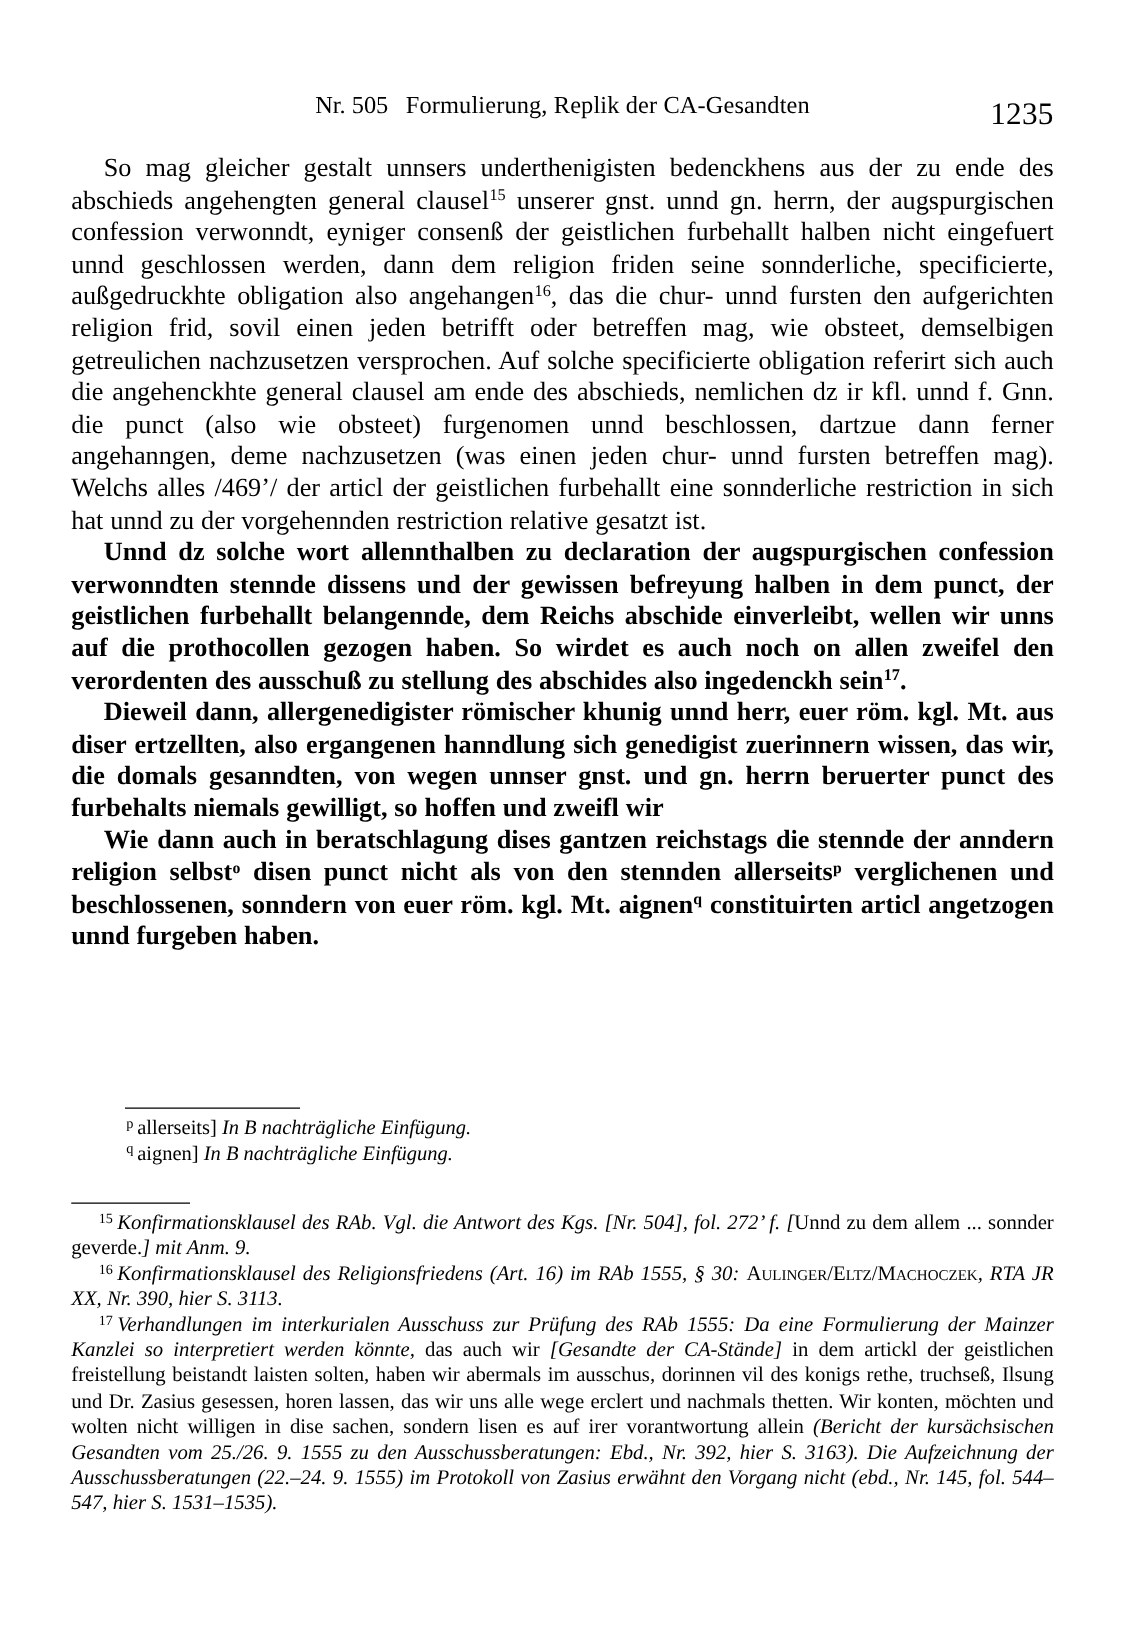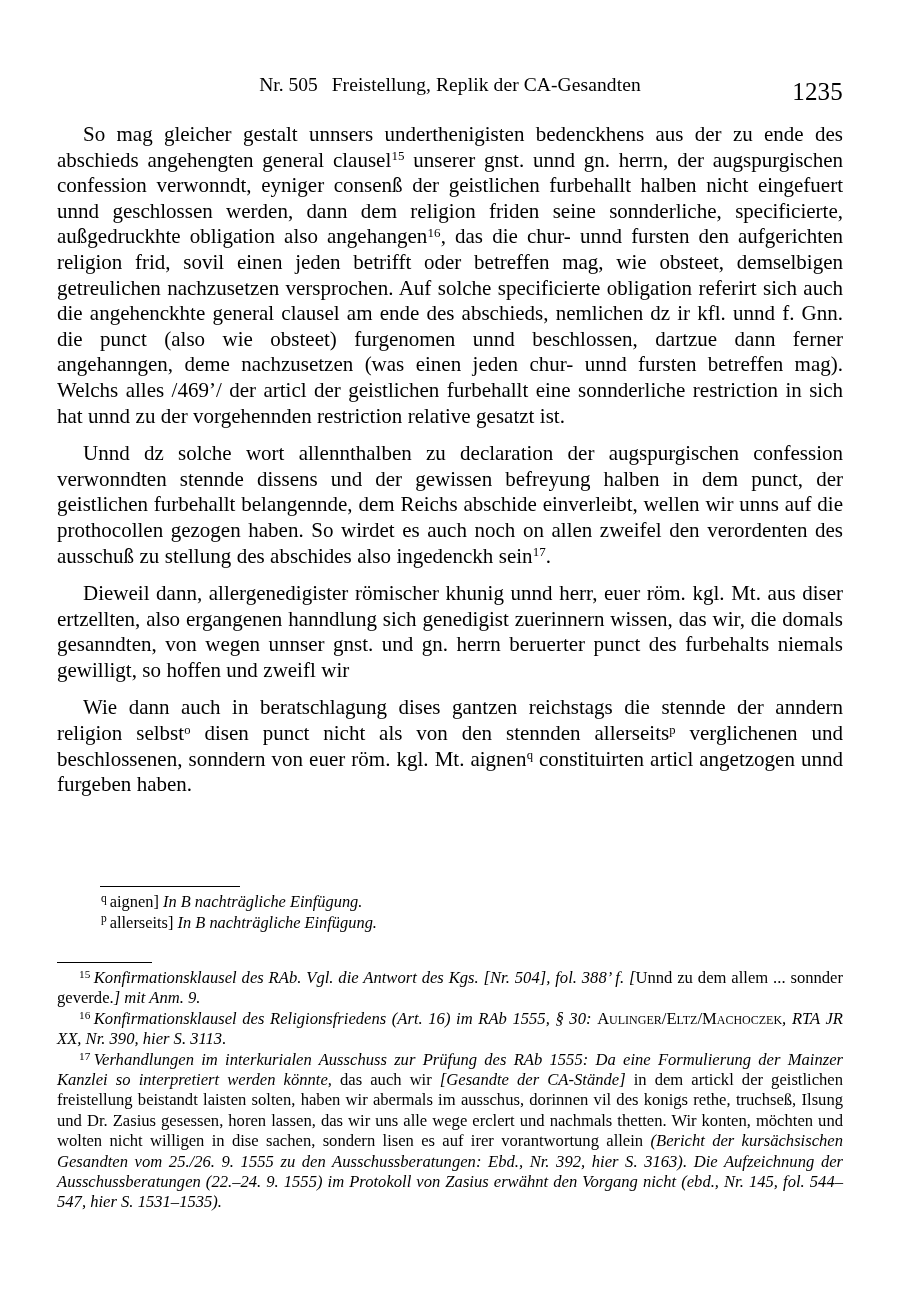--- a/index.html
+++ b/index.html
@@ -63,21 +63,22 @@
   .para {
     margin: 0;
     font-size: 21px;
     line-height: 25.6px;
     text-align: justify;
     text-align-last: left;
     hyphens: manual;
     word-spacing: .2px;
   }
   .para + .para {
-    margin-top: 12px;
+    margin-top: 0;
+    font-weight: bold;
   }
   .indent { text-indent: 26px; }
 
   sup.note {
     font-size: 0.62em;
     vertical-align: 0.52em;
     line-height: 0;
     margin-left: .3px;
   }
   sup.sig {
@@ -145,41 +146,41 @@
   }
 </style>
 </head>
 <body>
 
 <div class="page">
 
   <div class="runhead">
     <span>Nr. 505</span>
     <span class="runhead-sep"></span>
-    <span class="runhead-title">Freistellung, Replik der CA-Gesandten</span>
+    <span class="runhead-title">Formulierung, Replik der CA-Gesandten</span>
     <span class="runhead-num">1235</span>
   </div>
 
   <div class="body">
     <p class="para indent">So mag gleicher gestalt unnsers underthenigisten bedenckhens aus der zu ende des abschieds angehengten general clausel<sup class="note">15</sup> unserer gnst. unnd gn. herrn, der augspurgischen confession verwonndt, eyniger consenß der geistlichen furbehallt halben nicht eingefuert unnd geschlossen werden, dann dem religion friden seine sonnderliche, specificierte, außgedruckhte obligation also angehangen<sup class="note">16</sup>, das die chur- unnd fursten den aufgerichten religion frid, sovil einen jeden betrifft oder betreffen mag, wie obsteet, demselbigen getreulichen nachzusetzen versprochen. Auf solche specificierte obligation referirt sich auch die angehenckhte general clausel am ende des abschieds, nemlichen dz ir kfl. unnd f. Gnn. die punct (also wie obsteet) furgenomen unnd beschlossen, dartzue dann ferner angehanngen, deme nachzusetzen (was einen jeden chur- unnd fursten betreffen mag). Welchs alles /469’/ der articl der geistlichen furbehallt eine sonnderliche restriction in sich hat unnd zu der vorgehennden restriction relative gesatzt ist.</p>
     <p class="para indent">Unnd dz solche wort allennthalben zu declaration der augspurgischen confession verwonndten stennde dissens und der gewissen befreyung halben in dem punct, der geistlichen furbehallt belangennde, dem Reichs abschide einverleibt, wellen wir unns auf die prothocollen gezogen haben. So wirdet es auch noch on allen zweifel den verordenten des ausschuß zu stellung des abschides also ingedenckh sein<sup class="note">17</sup>.</p>
     <p class="para indent">Dieweil dann, allergenedigister römischer khunig unnd herr, euer röm. kgl. Mt. aus diser ertzellten, also ergangenen hanndlung sich genedigist zuerinnern wissen, das wir, die domals gesanndten, von wegen unnser gnst. und gn. herrn beruerter punct des furbehalts niemals gewilligt, so hoffen und zweifl wir</p>
     <p class="para indent">Wie dann auch in beratschlagung dises gantzen reichstags die stennde der anndern religion selbst<sup class="sig">o</sup> disen punct nicht als von den stennden allerseits<sup class="sig">p</sup> verglichenen und beschlossenen, sonndern von euer röm. kgl. Mt. aignen<sup class="sig">q</sup> constituirten articl angetzogen unnd furgeben haben.</p>
   </div>
 
   <div class="foot app-block">
     <hr class="rule">
     <div>
+        <p class="app-line"><span class="marker">p</span><span class="ro">allerseits] </span><span class="it">In B nachträgliche Einfügung.</span></p>
         <p class="app-line"><span class="marker">q</span><span class="ro">aignen] </span><span class="it">In B nachträgliche Einfügung.</span></p>
-        <p class="app-line"><span class="marker">p</span><span class="ro">allerseits] </span><span class="it">In B nachträgliche Einfügung.</span></p>
       </div>
   </div>
 
   <div class="foot note-block">
     <hr class="rule">
     <div>
-        <p class="note-line"><span class="marker">15</span><span class="it">Konfirmationsklausel des RAb. Vgl. die Antwort des Kgs. [Nr. 504], fol. 388’ f. [</span><span class="ro">Unnd zu dem allem ... sonnder geverde.</span><span class="it">] mit Anm. 9.</span></p>
+        <p class="note-line"><span class="marker">15</span><span class="it">Konfirmationsklausel des RAb. Vgl. die Antwort des Kgs. [Nr. 504], fol. 272’ f. [</span><span class="ro">Unnd zu dem allem ... sonnder geverde.</span><span class="it">] mit Anm. 9.</span></p>
         <p class="note-line"><span class="marker">16</span><span class="it">Konfirmationsklausel des Religionsfriedens (Art. 16) im RAb 1555, § 30: </span><span class="sc">Aulinger/Eltz/Machoczek</span><span class="it">, RTA JR XX, Nr. 390, hier S. 3113.</span></p>
         <p class="note-line"><span class="marker">17</span><span class="it">Verhandlungen im interkurialen Ausschuss zur Prüfung des RAb 1555: Da eine Formulierung der Mainzer Kanzlei so interpretiert werden könnte, </span><span class="ro">das auch wir </span><span class="it">[Gesandte der CA-Stände]</span><span class="ro"> in dem artickl der geistlichen freistellung beistandt laisten solten, haben wir abermals im ausschus, dorinnen vil des konigs rethe, truchseß, Ilsung und Dr. Zasius gesessen, horen lassen, das wir uns alle wege erclert und nachmals thetten. Wir konten, möchten und wolten nicht willigen in dise sachen, sondern lisen es auf irer vorantwortung allein </span><span class="it">(Bericht der kursächsischen Gesandten vom 25./26. 9. 1555 zu den Ausschussberatungen: Ebd., Nr. 392, hier S. 3163). Die Aufzeichnung der Ausschussberatungen (22.–24. 9. 1555) im Protokoll von Zasius erwähnt den Vorgang nicht (ebd., Nr. 145, fol. 544–547, hier S. 1531–1535).</span></p>
       </div>
   </div>
 
 </div>
 
 </body></html>

